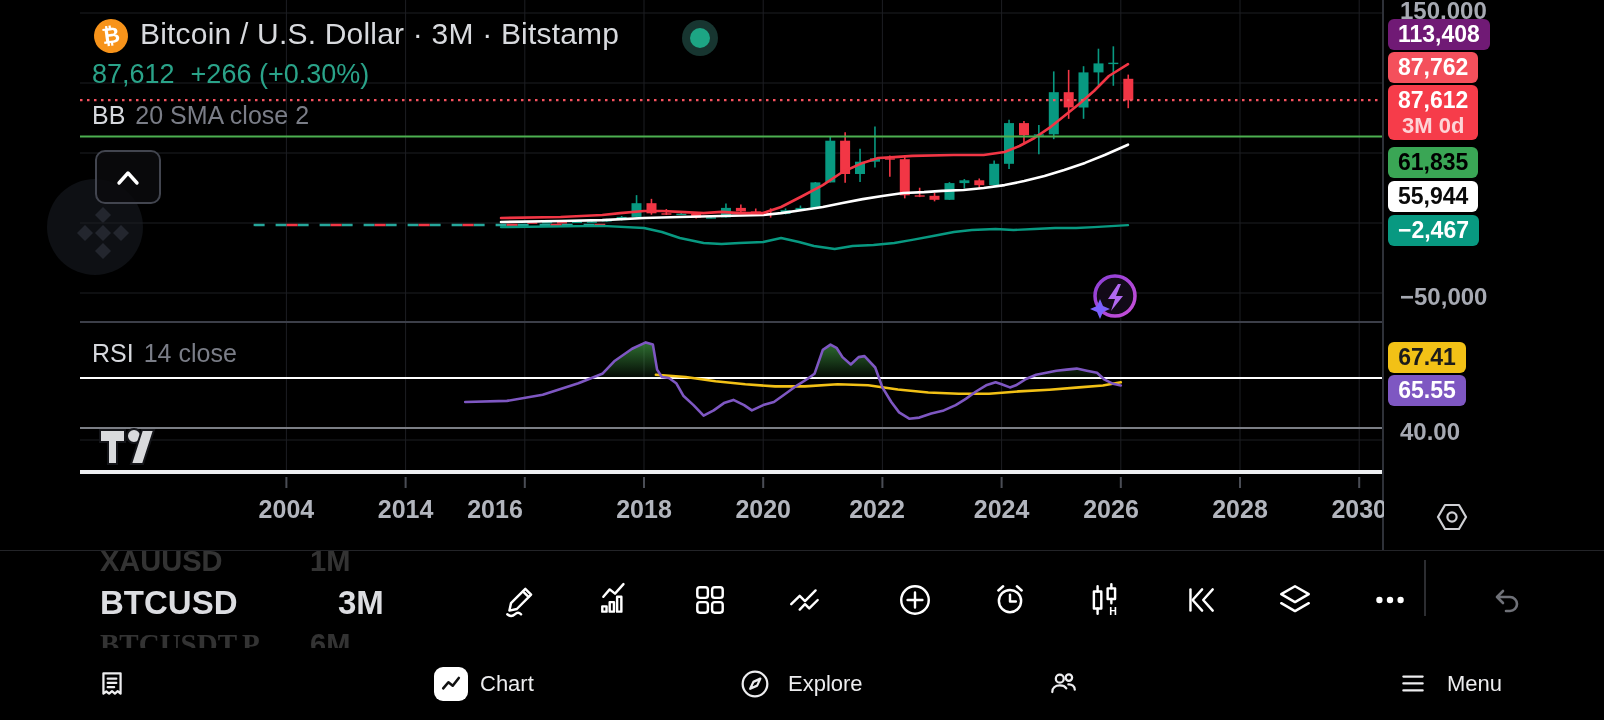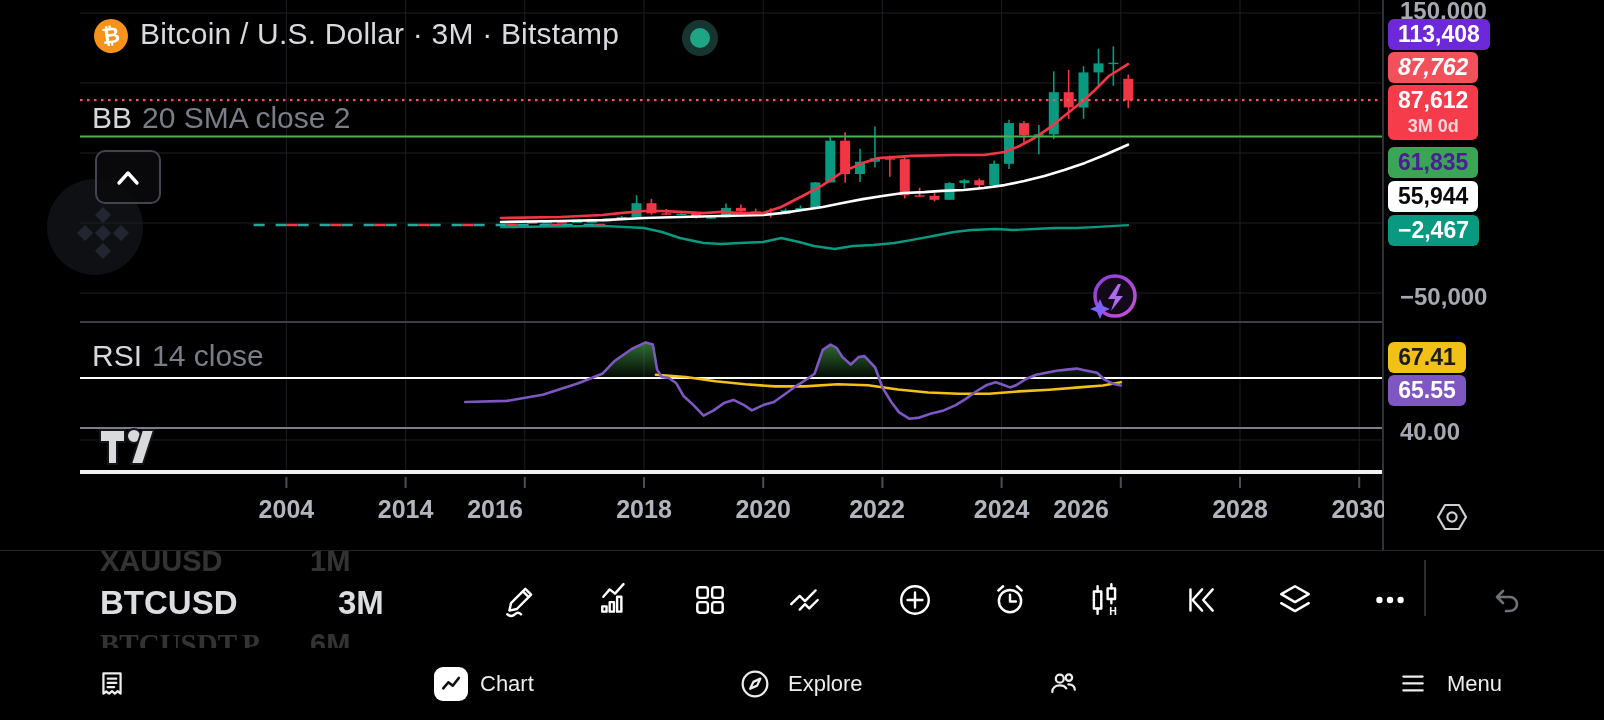--- a/index.html
+++ b/index.html
@@ -9,30 +9,30 @@
   .abs{position:absolute}
   
   #btc-icon{left:94px;top:19px;width:34px;height:34px;border-radius:50%;
     background:#f7931a;color:#fff;font-family:"DejaVu Sans",sans-serif;
     font-weight:bold;font-size:22px;line-height:34px;text-align:center;transform:rotate(-8deg)}
   #symbol-title{left:140px;top:17px;font-size:30px;color:#d8dade;letter-spacing:.2px;white-space:nowrap}
   #status-dot{left:682px;top:20px;width:36px;height:36px;border-radius:50%;background:#173530}
   #status-dot i{position:absolute;left:8px;top:8px;width:20px;height:20px;border-radius:50%;background:#1da584}
   #price-row{left:92px;top:59px;font-size:27px;color:#2aa389;white-space:nowrap}
   #price-row .chg{margin-left:16px}
-  .ind-label{font-size:30px;white-space:nowrap}
+  .ind-label{font-size:25px;white-space:nowrap}
   .ind-label .nm{color:#d6d8dd}
   .ind-label .pr{color:#7a7d87;margin-left:10px}
   #bb-label{left:92px;top:101px}
   #rsi-label{left:92px;top:339px}
   
   .axis-gray{left:1400px;font-size:24px;font-weight:bold;color:#a6a9b2;white-space:nowrap}
   .badge{position:absolute;left:1388px;min-width:58px;padding:1px 10px;border-radius:6px;
     font-size:23px;font-weight:bold;line-height:29px;text-align:center;white-space:nowrap}
-  .badge .sub{display:block;font-size:18px;opacity:.78;line-height:26px;margin-top:-2px}
+  .badge .sub{display:block;font-size:22px;opacity:.78;line-height:26px;margin-top:-2px}
   
   #time-axis{left:0;top:0;width:1384px;height:552px;overflow:hidden;pointer-events:none}
   .year-label{position:absolute;top:495px;width:90px;margin-left:-45px;text-align:center;
     font-size:25px;font-weight:bold;color:#b2b5bd}
   
   #collapse-btn{left:95px;top:150px;width:62px;height:50px;border:2px solid #42454f;border-radius:10px;
     background:rgba(10,11,13,.85);display:flex;align-items:center;justify-content:center}
   #watermark-circle{left:47px;top:179px;width:96px;height:96px;border-radius:50%;background:#0e1014}
   #ai-fab{left:1088px;top:272px;width:52px;height:52px}
   #settings-hex{left:1432px;top:499px;width:40px;height:40px}
@@ -208,30 +208,33 @@
     </svg>
 
   <div id="time-axis" class="abs">
       <div class="year-label" style="left: 286.4px;">2004</div>
       <div class="year-label" style="left: 405.6px;">2014</div>
       <div class="year-label" style="left: 495px;">2016</div>
       <div class="year-label" style="left: 644px;">2018</div>
       <div class="year-label" style="left: 763.2px;">2020</div>
       <div class="year-label" style="left: 877px;">2022</div>
       <div class="year-label" style="left: 1001.6px;">2024</div>
-      <div class="year-label" style="left: 1081px; text-align: center;">2026</div>
+      <div class="year-label" style="left: 1111px; text-align: center;">2026</div>
       <div class="year-label" style="left: 1240px;">2028</div>
       <div class="year-label" style="left: 1359.2px;">2030</div>
     </div>
 
   <div class="abs" id="btc-icon">₿</div>
   <div class="abs" id="symbol-title">Bitcoin / U.S. Dollar · 3M · Bitstamp</div>
   <div class="abs" id="status-dot">
       <i></i>
     </div>
+  <div class="abs" id="price-row">
+    <span>87,612</span><span class="chg">+266 (+0.30%)</span>
+  </div>
   <div class="abs ind-label" id="bb-label">
     <span class="nm">BB</span><span class="pr">20 SMA close 2</span>
   </div>
   <div class="abs ind-label" id="rsi-label">
     <span class="nm">RSI</span><span class="pr">14 close</span>
   </div>
 
   <div class="abs" id="collapse-btn">
     <svg width="34" height="26" viewBox="0 0 34 26">
       <path d="M8 19l9-10 9 10" fill="none" stroke="#fff" stroke-width="3.4" stroke-linecap="round" stroke-linejoin="round"></path>
@@ -249,24 +252,24 @@
       <circle cx="27" cy="24" r="20" fill="#120a18" stroke="url(#fabgrad)" stroke-width="3.5"></circle>
       <path d="M30 12l-10 15h7l-4 12 12-15h-7l5-12z" fill="#b168f0"></path>
       <path d="M12 30l3 7 7 3-7 3-3 7-3-7-7-3 7-3z" fill="#7b61ff" transform="translate(0,-3)"></path>
     </svg>
   </div>
 
   <div class="abs axis-gray" style="top:-3px">150,000</div>
   <div class="abs axis-gray" style="top:283px">−50,000</div>
   <div class="abs axis-gray" style="top:418px">40.00</div>
   <div id="price-badges">
-      <div class="badge" style="top: 19px; background: #6d28d9; color: rgb(255, 255, 255);">113,408</div>
-      <div class="badge" style="top: 52px; background: rgb(244, 80, 92); color: rgb(255, 255, 255); font-style: italic;">87,762</div>
+      <div class="badge" style="top: 19px; background: #701a75; color: rgb(255, 255, 255);">113,408</div>
+      <div class="badge" style="top: 52px; background: rgb(244, 80, 92); color: rgb(255, 255, 255);">87,762</div>
       <div class="badge" style="top: 85px; background: rgb(246, 60, 74); color: rgb(255, 255, 255);">87,612<span class="sub">3M 0d</span></div>
-      <div class="badge" style="top: 147px; background: rgb(58, 166, 85); color: #4c1d95;">61,835</div>
+      <div class="badge" style="top: 147px; background: rgb(58, 166, 85); color: #000000;">61,835</div>
       <div class="badge" style="top: 181px; background: rgb(255, 255, 255); color: rgb(10, 10, 10);">55,944</div>
       <div class="badge" style="top: 215px; background: rgb(8, 153, 129); color: rgb(255, 255, 255);">−2,467</div>
       <div class="badge" style="top: 342px; background: rgb(242, 193, 22); color: rgb(27, 27, 27);">67.41</div>
       <div class="badge" style="top: 375px; background: rgb(126, 87, 194); color: rgb(255, 255, 255);">65.55</div>
     </div>
 
   <div class="abs" id="tv-logo">
     <svg width="60" height="48" viewBox="0 0 60 48">
       <g fill="#d9dadc" stroke="#141519" stroke-width="2">
         <path d="M3 7h25v12h-8v22H11V19H3z"></path>

